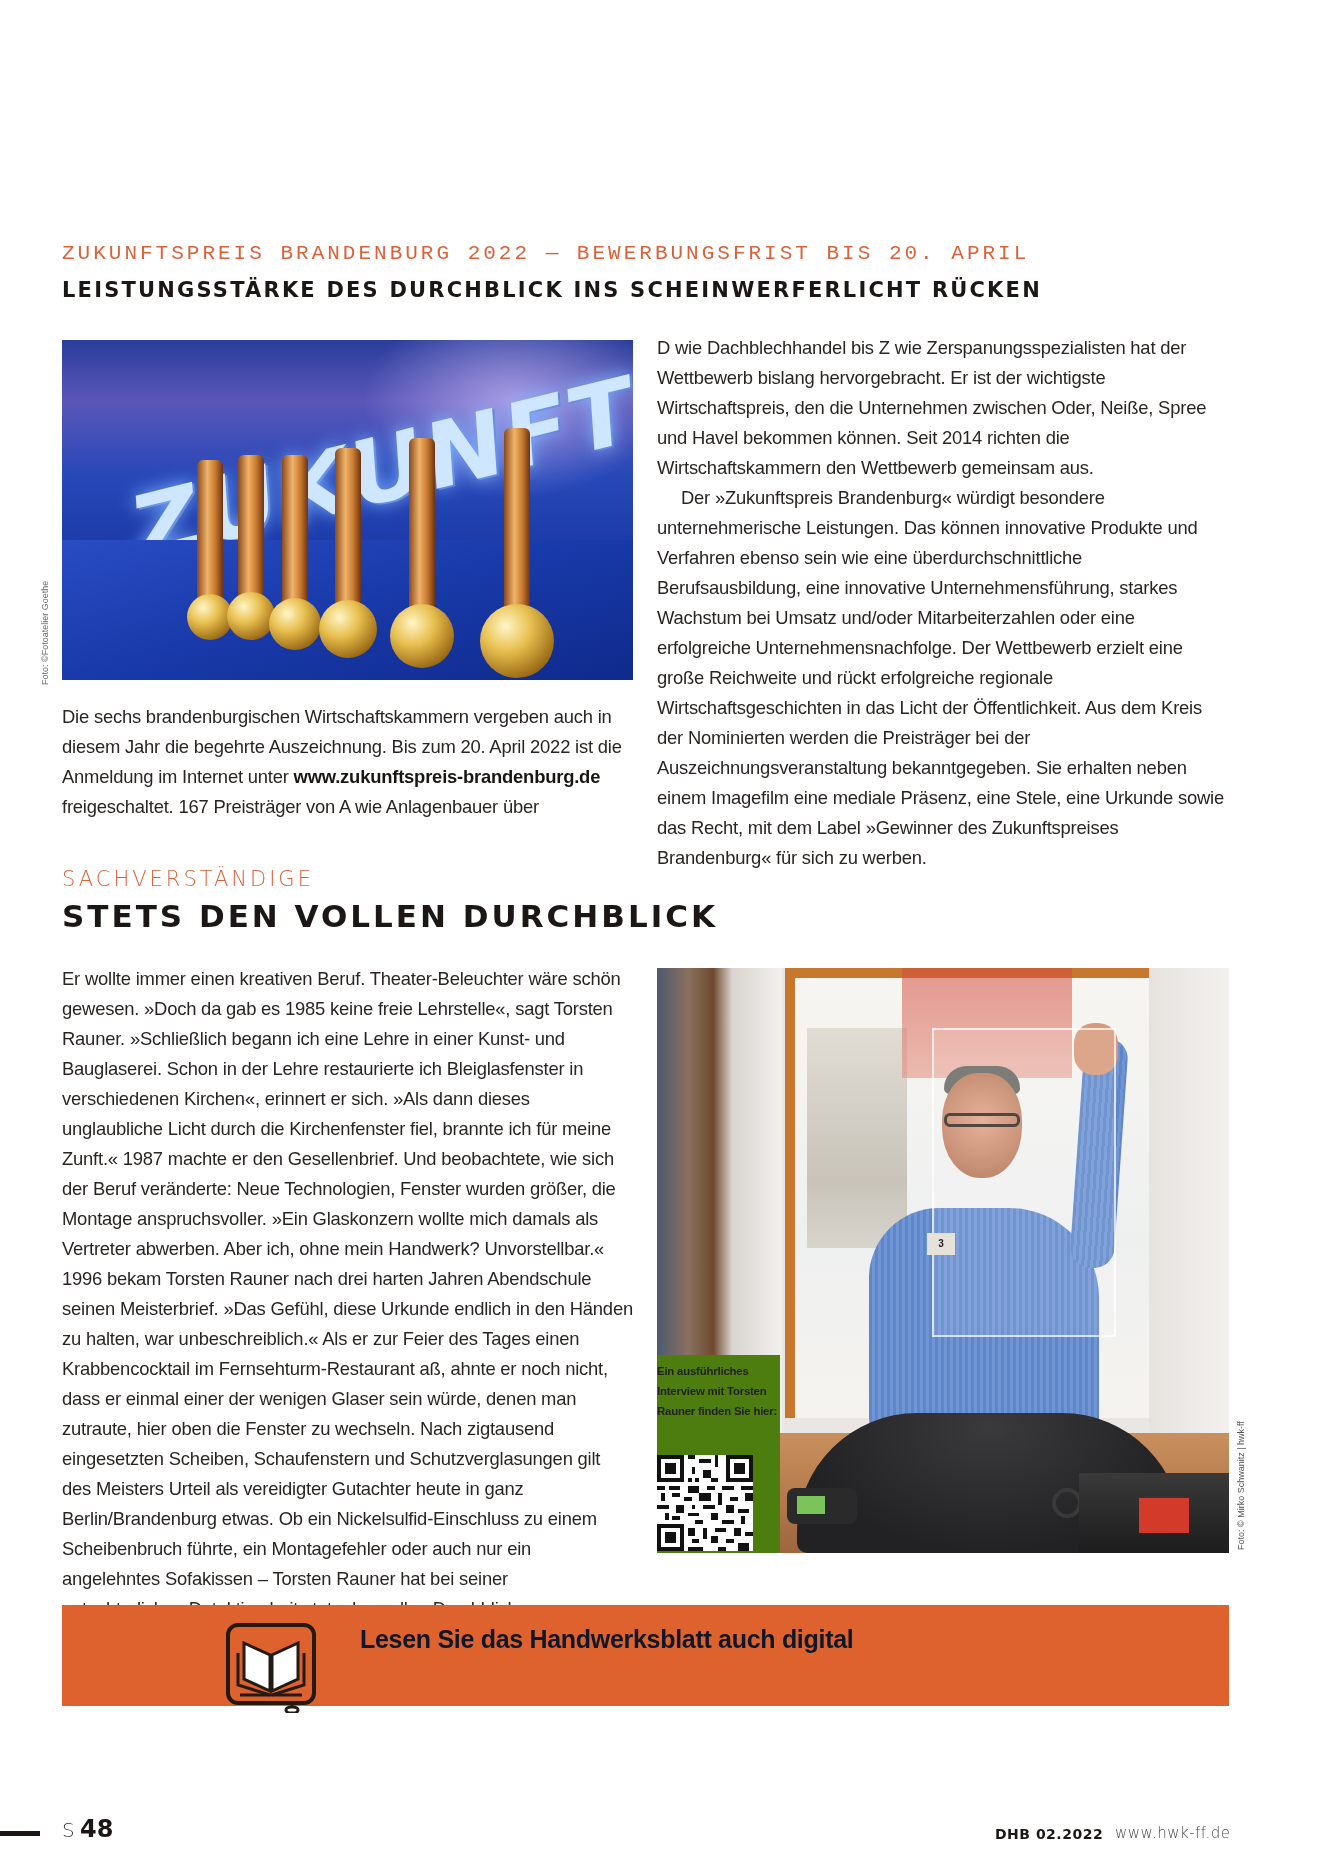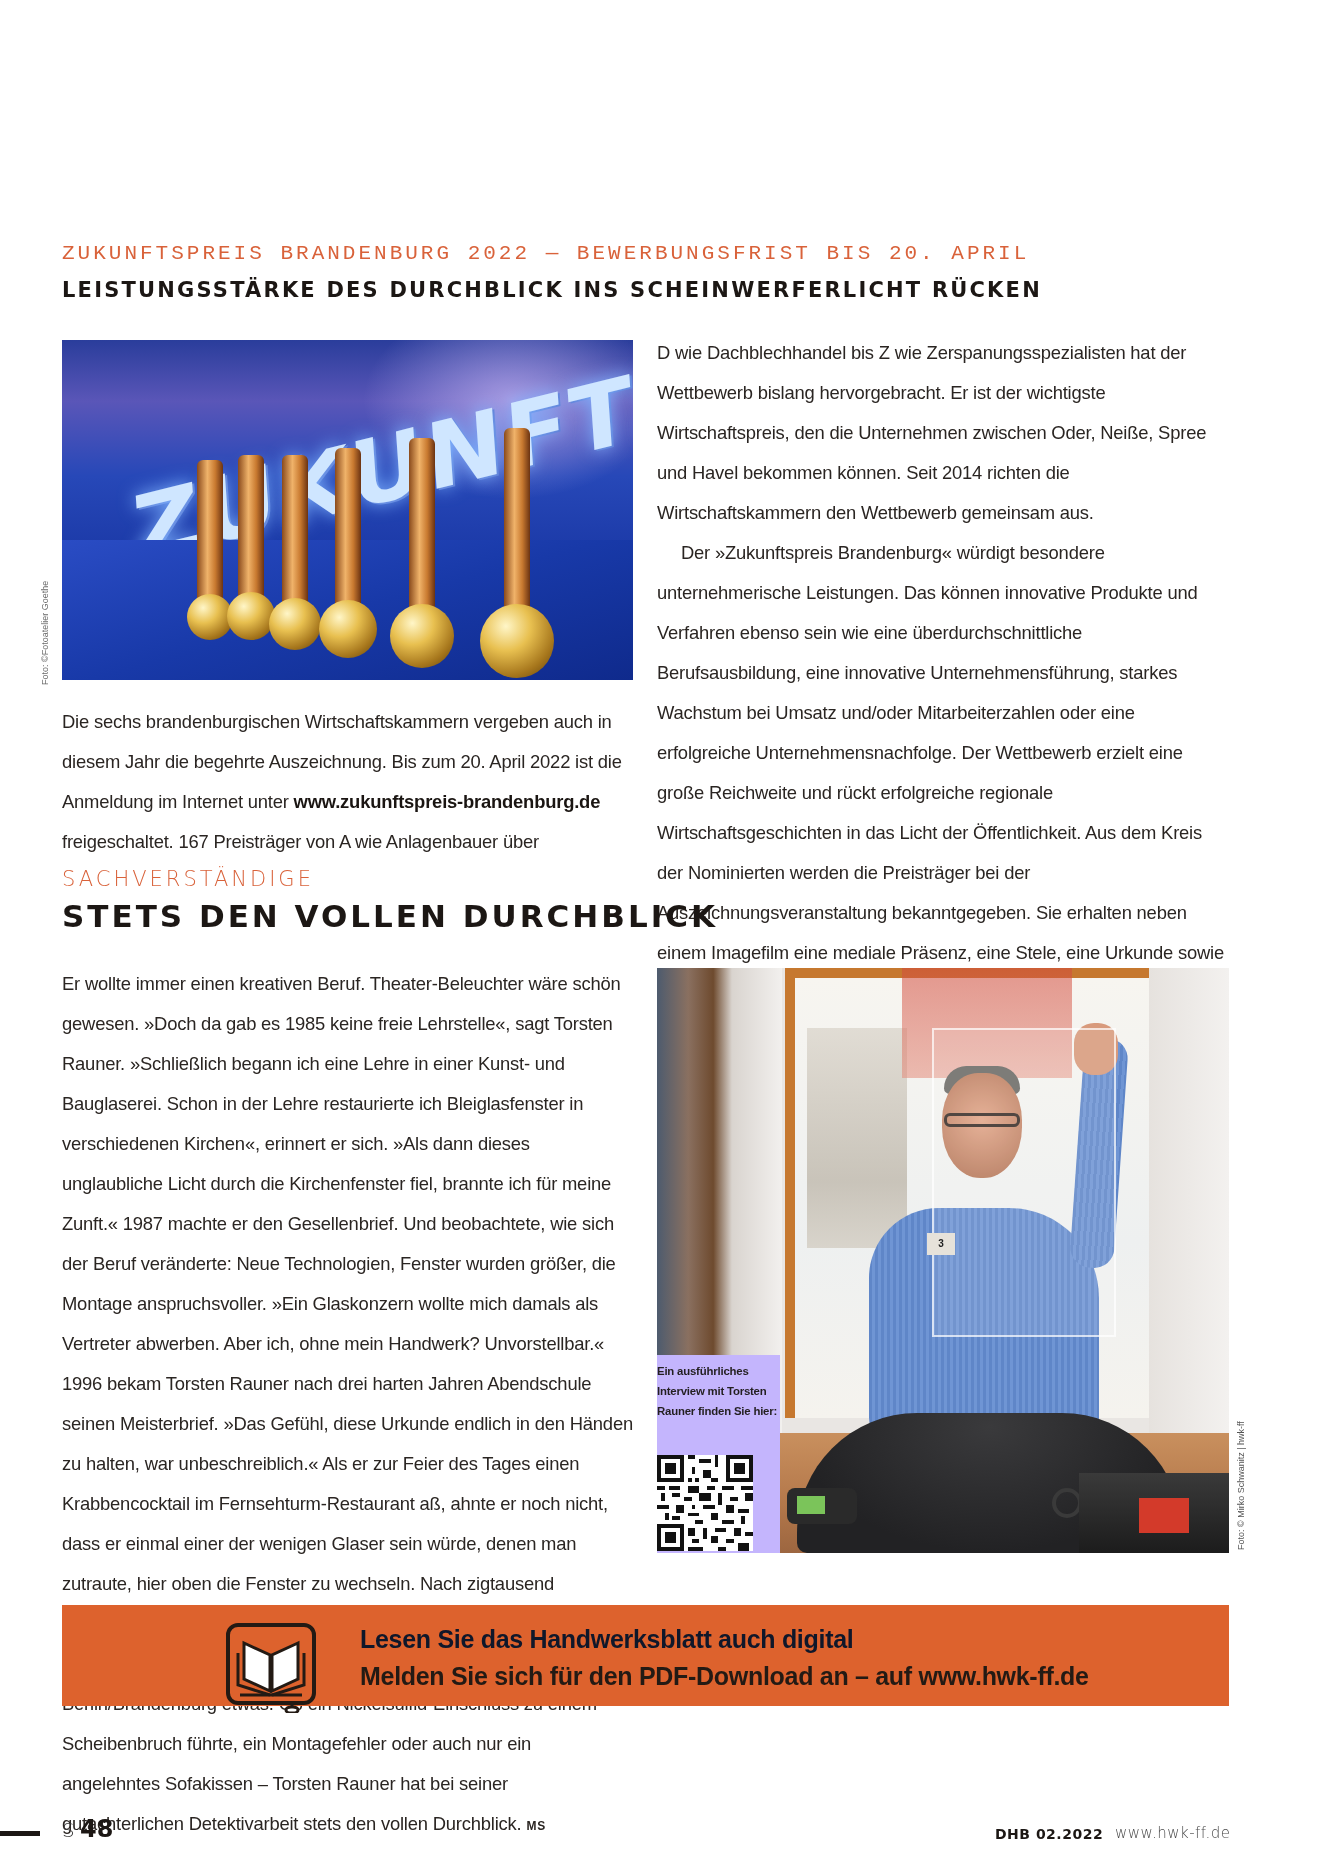--- a/index.html
+++ b/index.html
@@ -3,21 +3,21 @@
 <meta charset="utf-8">
 <style>
   html, body { margin: 0; padding: 0; background: #ffffff; }
   body { width: 1326px; height: 1875px; position: relative; overflow: hidden;
          font-family: "Liberation Sans", "DejaVu Sans", sans-serif; color: #231f20; }
   .abs { position: absolute; }
   .kicker { color: #d9623a; font-family: "DejaVu Sans", sans-serif; font-weight: 300;
             letter-spacing: 3px; font-size: 21px; white-space: nowrap; }
   .headline { font-family: "DejaVu Sans", sans-serif; font-weight: 700; color: #1c1714;
               letter-spacing: 2px; white-space: nowrap; }
-  .body-text { font-family: "Liberation Sans", sans-serif; font-size: 18.4px; line-height: 40px;
+  .body-text { font-family: "Liberation Sans", sans-serif; font-size: 18.4px; line-height: 30px;
                color: #2a2522; font-stretch: condensed; letter-spacing: -0.2px; }
   .body-text p { margin: 0; }
   .body-text .indent { text-indent: 24px; }
   .body-text b { font-weight: 700; color: #1a1512; }
   .sig { font-size: 12px; font-weight: 700; letter-spacing: 1px; }
   .credit { font-family: "Liberation Sans", sans-serif; font-size: 9px; color: #6b6b6b;
             transform: rotate(-90deg); transform-origin: left top; white-space: nowrap; }
 
   
   .photo1 { left: 62px; top: 340px; width: 571px; height: 340px; overflow: hidden;
@@ -72,21 +72,21 @@
                   background: #f4f4f4; border-radius: 10px 30px 8px 8px; }
   .photo2 .toolbox { position: absolute; right: 0; bottom: 0; width: 150px; height: 80px;
                      background: linear-gradient(180deg, #3a3a3a, #1c1c1c); }
   .photo2 .toolbox .red { position: absolute; left: 60px; top: 25px; width: 50px; height: 35px; background: #d33a2a; }
   .photo2 .magnifier { position: absolute; left: 395px; top: 520px; width: 30px; height: 30px; border-radius: 50%;
                        border: 4px solid #3a3a3a; box-sizing: border-box; }
   .photo2 .device { position: absolute; left: 130px; top: 520px; width: 70px; height: 36px; background: #2a2a2a; border-radius: 8px; }
   .photo2 .device .scr { position: absolute; left: 10px; top: 8px; width: 28px; height: 18px; background: #7bc45a; }
 
   
-  .qrbox { position: absolute; left: 657px; top: 1355px; width: 123px; height: 198px; background: #c4b5fd; }
+  .qrbox { position: absolute; left: 657px; top: 1355px; width: 123px; height: 198px; background: #4d7c0f; }
   .qrbox .cap { font-family: "Liberation Sans", sans-serif; font-weight: 700; font-size: 11.4px; line-height: 20px;
                 color: #231f20; letter-spacing: -0.2px; margin-top: 6px; }
   .qr { position: absolute; left: 0; top: 100px; width: 96px; height: 96px; }
 
   
   .banner { left: 62px; top: 1605px; width: 1167px; height: 101px; background: #dd622d; }
   .banner .icon { position: absolute; left: 162px; top: 18px; width: 100px; height: 90px; }
   .banner .line1 { position: absolute; left: 298px; top: 20px; font-family: "Liberation Sans", sans-serif;
                    font-weight: 700; font-size: 25px; color: #0f172a; font-stretch: condensed; letter-spacing: -0.3px; white-space: nowrap; }
   .banner .line2 { position: absolute; left: 298px; top: 57px; font-family: "Liberation Sans", sans-serif;
@@ -248,20 +248,19 @@
   <svg class="icon" viewBox="0 0 100 90">
     <rect x="4" y="2" width="86" height="78" rx="10" fill="none" stroke="#231a14" stroke-width="4"></rect>
     <path d="M20 20 L46 32 L46 68 L20 56 Z" fill="#fff" stroke="#231a14" stroke-width="3"></path>
     <path d="M74 20 L48 32 L48 68 L74 56 Z" fill="#fff" stroke="#231a14" stroke-width="3"></path>
     <path d="M14 30 L14 62 L46 72 M80 30 L80 62 L48 72" fill="none" stroke="#231a14" stroke-width="3"></path>
     <line x1="16" y1="72" x2="78" y2="72" stroke="#231a14" stroke-width="3"></line>
     <path d="M68 80 L68 86" stroke="#231a14" stroke-width="3"></path>
     <rect x="62" y="84" width="12" height="6" rx="5" fill="#fff" stroke="#231a14" stroke-width="3"></rect>
   </svg>
   <div class="line1">Lesen Sie das Handwerksblatt auch digital</div>
-  <div class="line2">Melden Sie sich für den PDF-Download an – auf www.hwk-ff.de</div>
 </div>
 
 <div class="abs footer-rule"></div>
 <div class="abs footer-s">S</div>
 <div class="abs footer-num">48</div>
 <div class="abs footer-issue">DHB 02.2022</div>
 <div class="abs footer-url">www.hwk-ff.de</div>
 
 </body></html>

